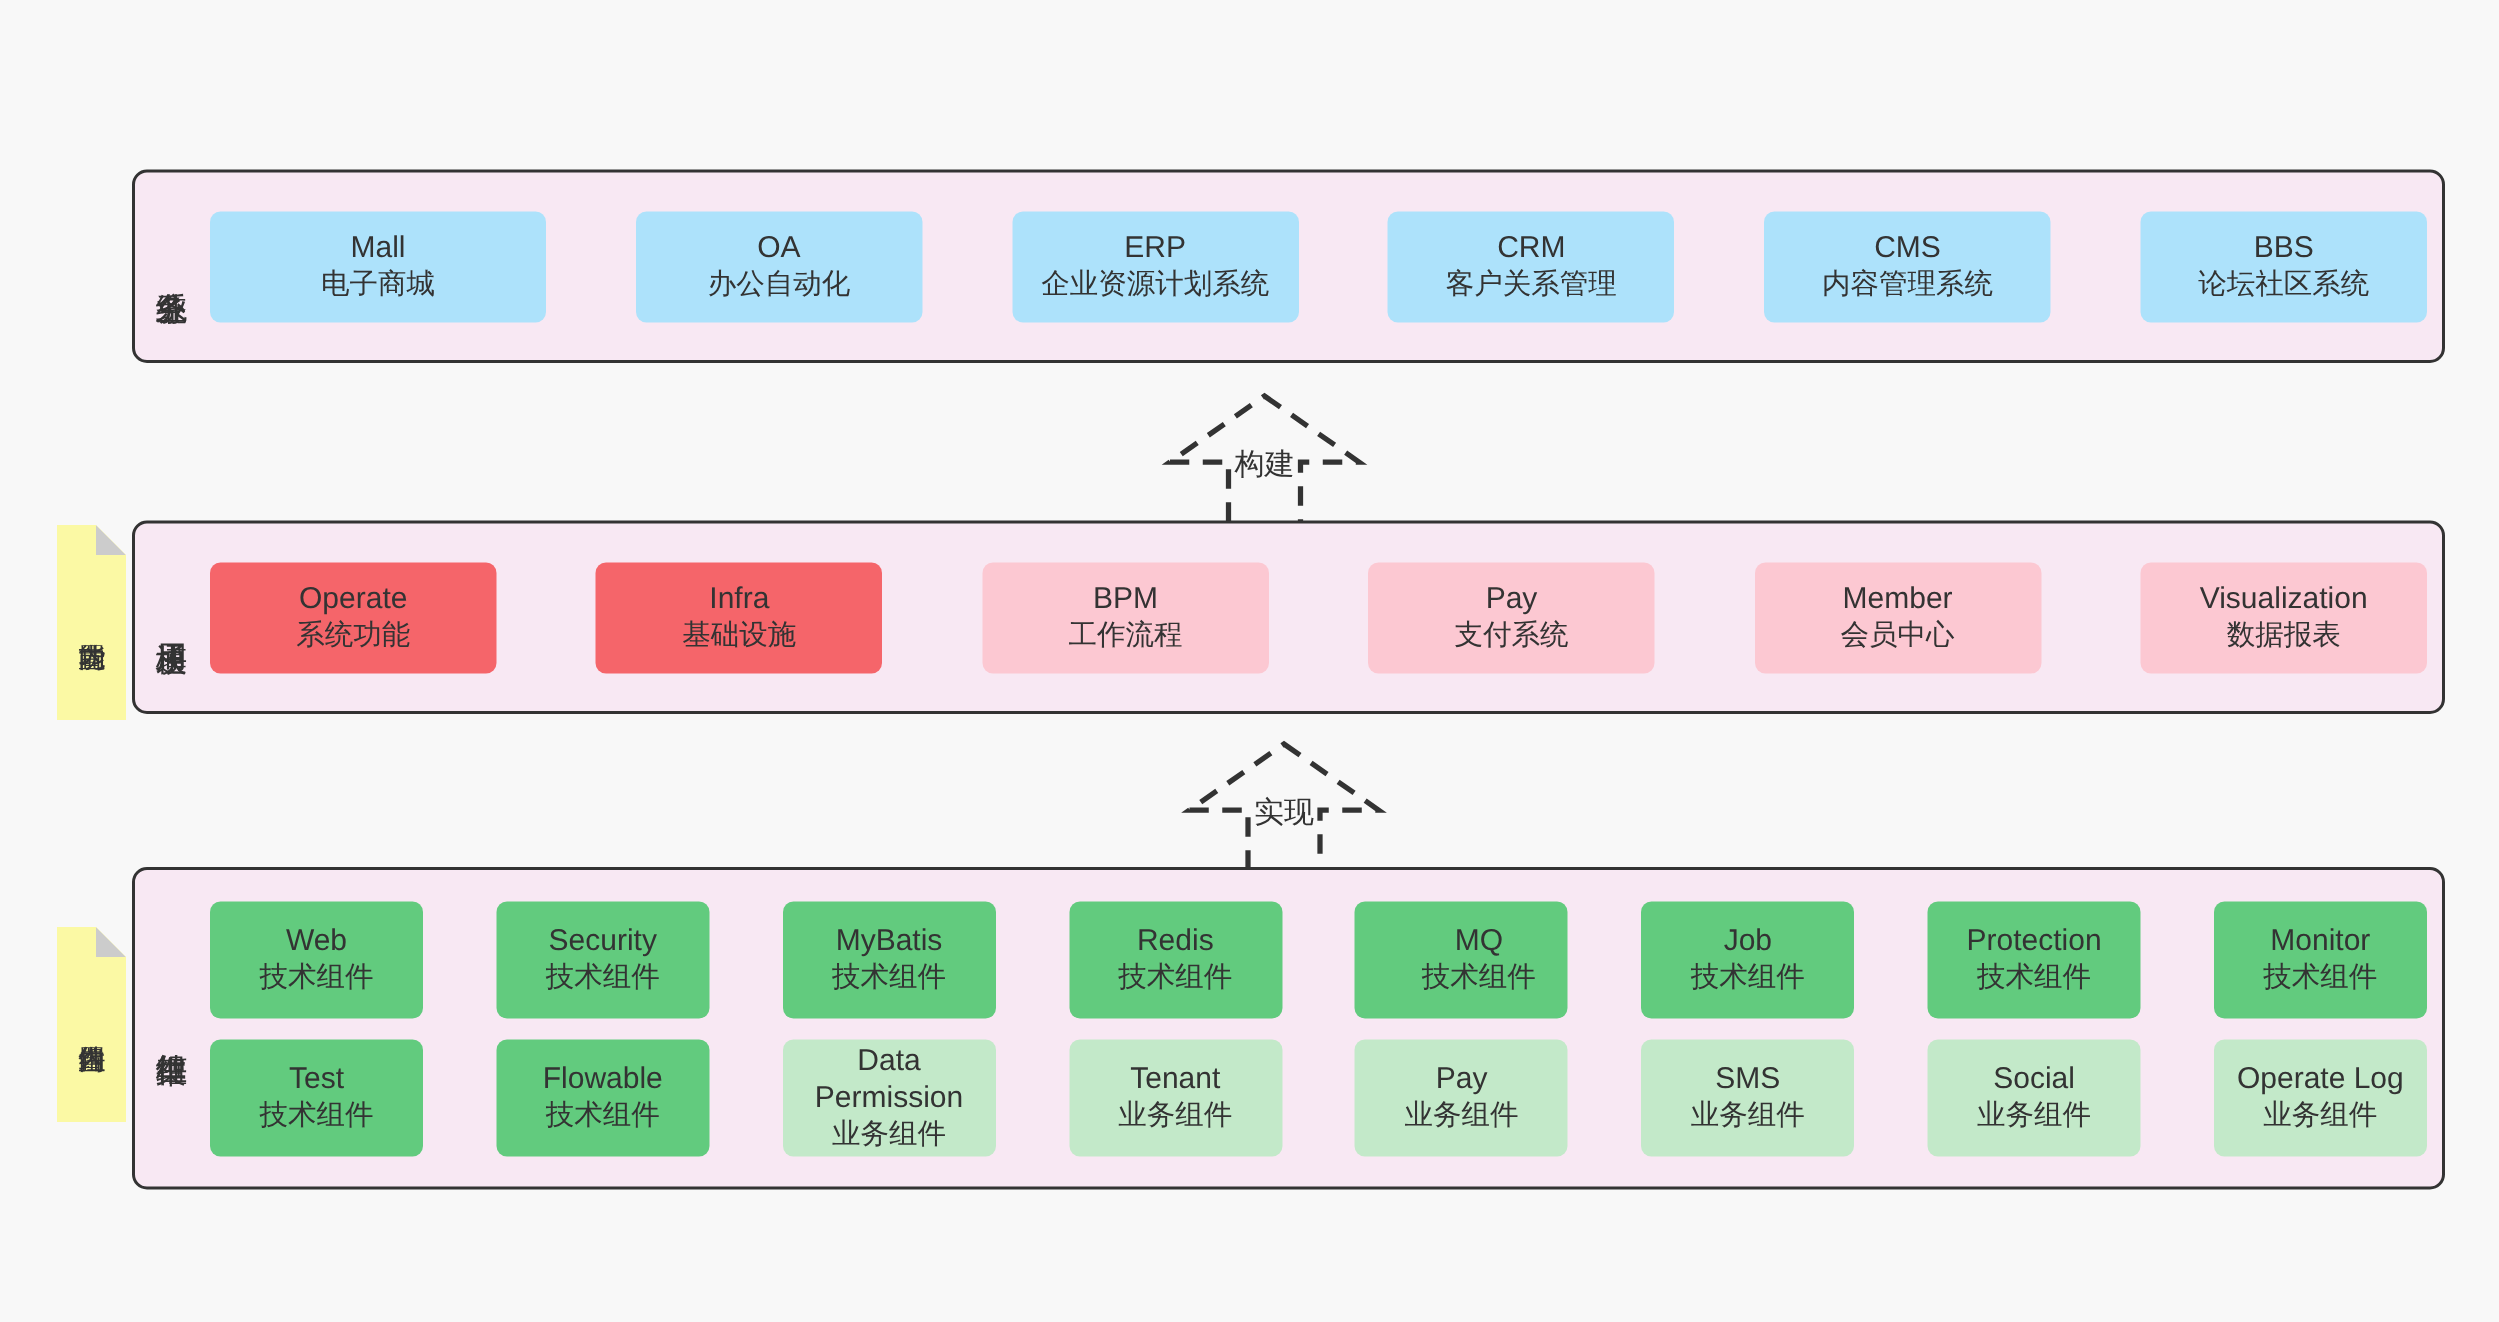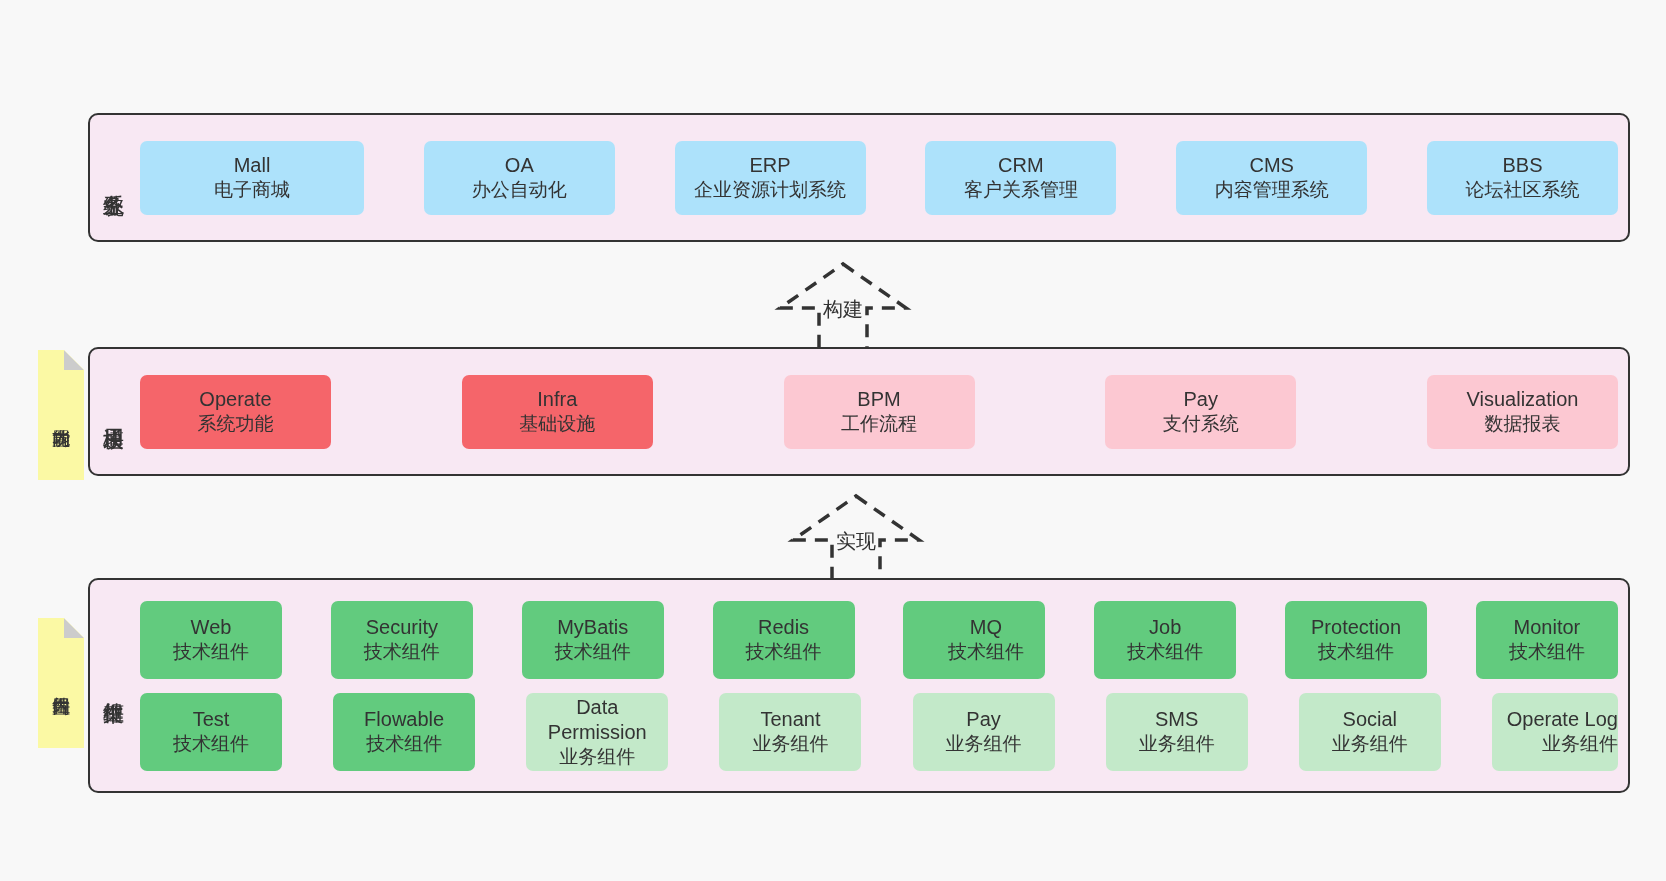--- a/index.html
+++ b/index.html
@@ -200,20 +200,24 @@
       </div>
       <div class="card card-pink" style="width:191px;height:74px;">
         <div class="t1">BPM</div>
         <div class="t2">工作流程</div>
       </div>
       <div class="card card-pink" style="width:191px;height:74px;">
         <div class="t1">Pay</div>
         <div class="t2">支付系统</div>
       </div>
       <div class="card card-pink" style="width:191px;height:74px;">
+        <div class="t1">Member</div>
+        <div class="t2">会员中心</div>
+      </div>
+      <div class="card card-pink" style="width:191px;height:74px;">
         <div class="t1">Visualization</div>
         <div class="t2">数据报表</div>
       </div>
     </div>
   </div>
 
   <div class="arrow" style="left:776px; top:490px;">
     <svg width="160" height="100" viewBox="0 0 160 100">
       <path d="M 80 6 L 143 50 L 104 50 L 104 98 L 56 98 L 56 50 L 17 50 Z" fill="none" stroke="#333333" stroke-width="3.5" stroke-dasharray="13 9" stroke-linejoin="miter"></path>
     </svg>
@@ -286,21 +290,21 @@
           <div class="t3">业务组件</div>
         </div>
         <div class="card card-green-l" style="width:142px;height:78px;">
           <div class="t1">SMS</div>
           <div class="t3">业务组件</div>
         </div>
         <div class="card card-green-l" style="width:142px;height:78px;">
           <div class="t1">Social</div>
           <div class="t3">业务组件</div>
         </div>
-        <div class="card card-green-l" style="width:126px;height:78px;align-items:flex-end;">
+        <div class="card card-green-l" style="width:142px;height:78px;">
           <div class="t1">Operate Log</div>
           <div class="t3">业务组件</div>
         </div>
       </div>
 
     </div>
   </div>
 
 </div>
 

